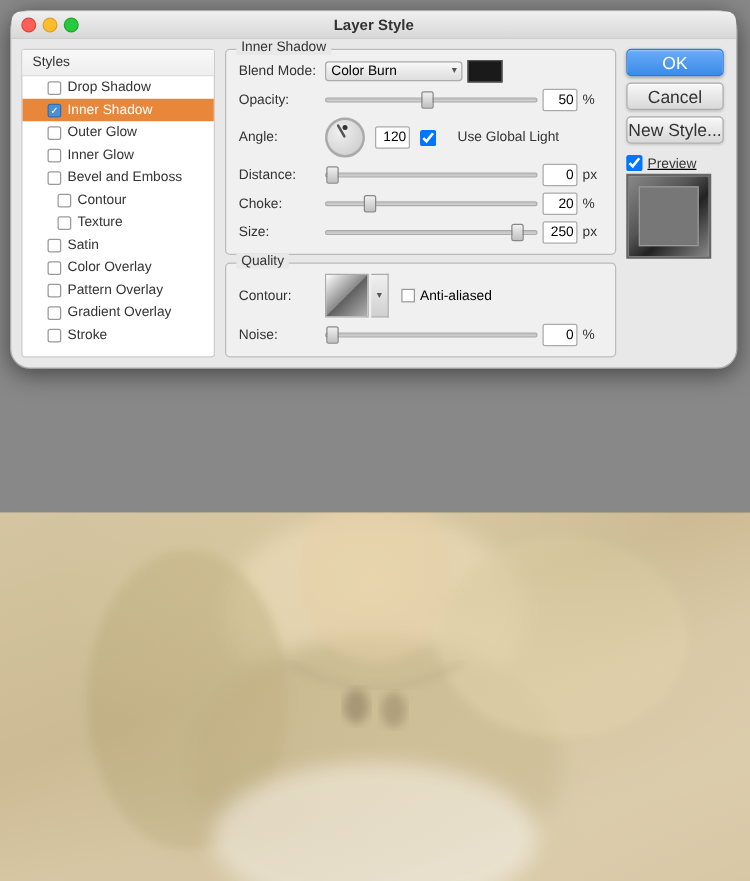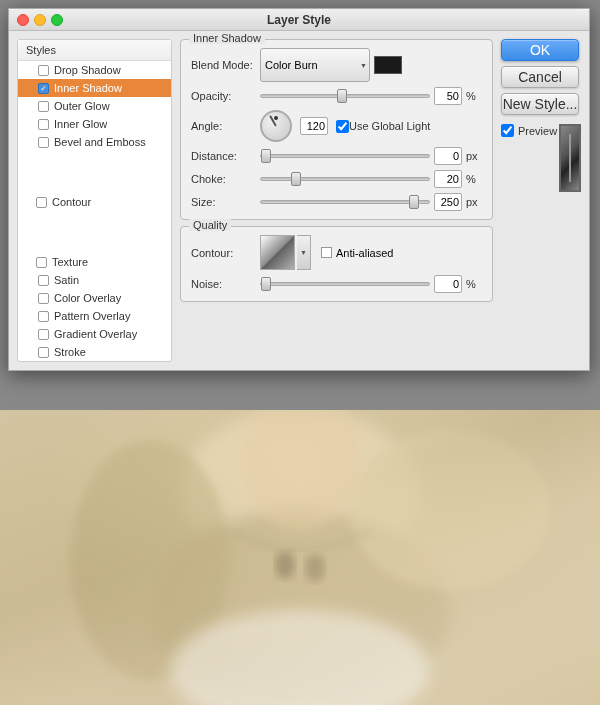--- a/index.html
+++ b/index.html
@@ -39,21 +39,21 @@
     }
 
     
     .dialog {
       position: absolute;
       top: 8px;
       left: 8px;
       width: 582px;
       background: #e8e8e8;
       border: 1px solid #aaa;
-      border-radius: 0;
+      border-radius: 16px;
       box-shadow: 0 4px 20px rgba(0,0,0,0.5), inset 0 1px 0 rgba(255,255,255,0.8);
     }
 
     
     .title-bar {
       background: linear-gradient(180deg, #f0f0f0 0%, #d8d8d8 100%);
       border-bottom: 1px solid #bbb;
       border-radius: 8px 8px 0 0;
       height: 22px;
       display: flex;
@@ -110,22 +110,21 @@
       cursor: pointer;
       display: flex;
       align-items: center;
       gap: 5px;
     }
     .sidebar-item.active {
       background: #e8873a;
       color: #fff;
     }
     .sidebar-item.indented {
-      padding-left: 18px;
-      margin-top: 42px;
+      padding-left: 28px;
     }
     .checkbox-icon {
       width: 11px; height: 11px;
       border: 1px solid #999;
       border-radius: 2px;
       background: #fff;
       flex-shrink: 0;
       display: inline-flex;
       align-items: center;
       justify-content: center;
@@ -189,21 +188,21 @@
     }
 
     
     .select-control {
       background: linear-gradient(180deg, #f8f8f8, #ddd);
       border: 1px solid #aaa;
       border-radius: 3px;
       padding: 1px 14px 1px 4px;
       font-size: 11px;
       width: 110px;
-      height: 34px;
+      height: 16px;
       appearance: none;
       -webkit-appearance: none;
       cursor: pointer;
       position: relative;
     }
     .select-wrapper {
       position: relative;
       display: inline-block;
     }
     .select-wrapper::after {
@@ -306,21 +305,21 @@
       position: absolute;
       top: 4px;
       left: 50%;
       transform: translateX(-50%);
     }
 
     
     .use-global {
       display: flex;
       align-items: center;
-      gap: 0;
+      gap: 17px;
       font-size: 11px;
       color: #333;
     }
 
     
     .contour-thumb {
       width: 35px;
       height: 35px;
       border: 1px solid #aaa;
       background: linear-gradient(135deg, #fff 0%, #999 50%, #fff 100%);
@@ -386,23 +385,24 @@
       background: linear-gradient(180deg, #6aacf8, #3a8be8);
       border-color: #2a7be0;
       color: #fff;
       box-shadow: 0 1px 3px rgba(0,0,0,0.3), inset 0 1px 0 rgba(255,255,255,0.3);
     }
 
     
     .preview-area {
       margin-top: 4px;
       display: flex;
-      flex-direction: row;
+      flex-direction: column;
       align-items: flex-start;
       gap: 2px;
+      text-decoration: underline;
     }
     .preview-checkbox-row {
       display: flex;
       align-items: center;
       gap: 4px;
       font-size: 11px;
       color: #333;
     }
     .preview-thumb {
       width: 68px;

